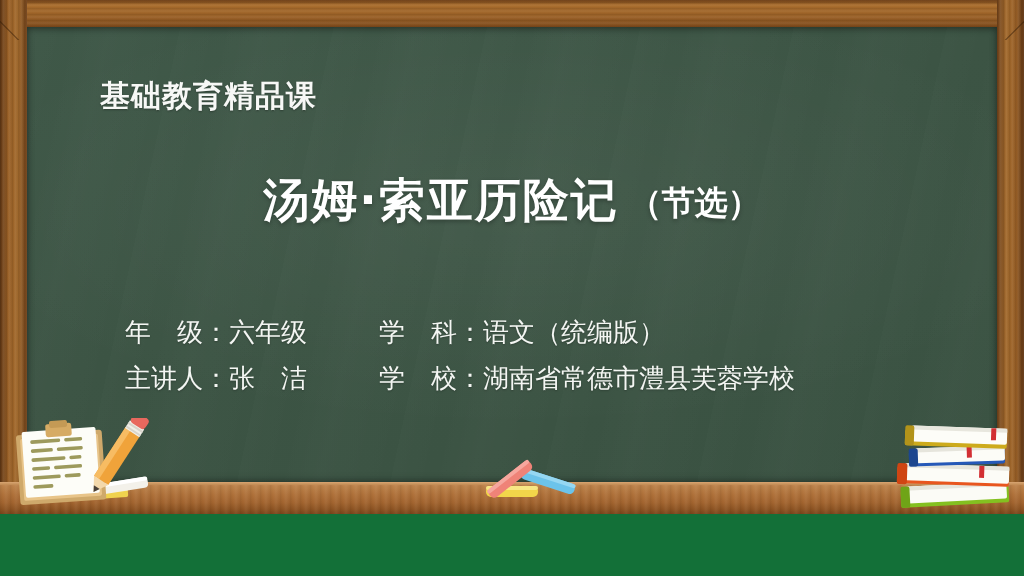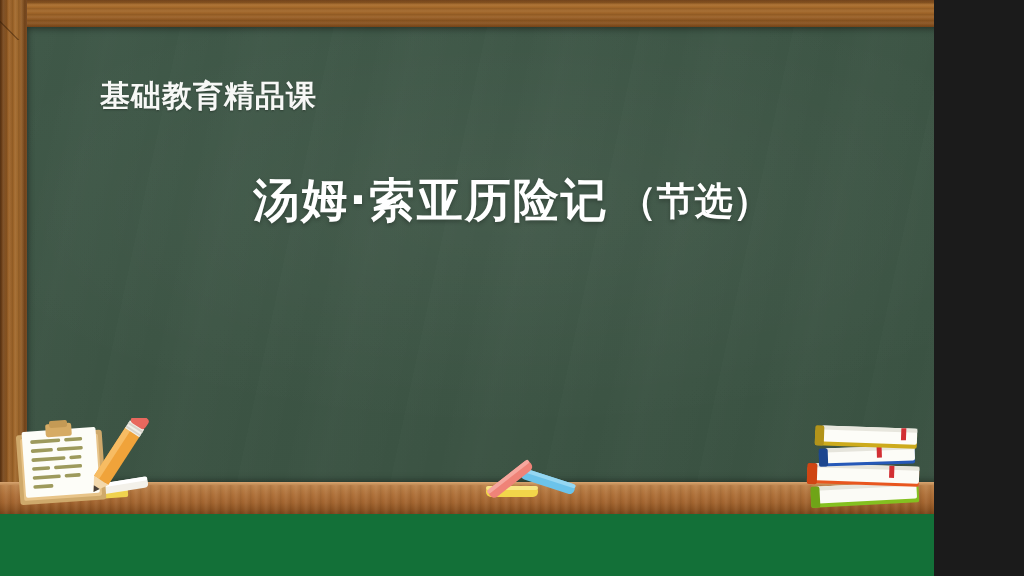--- a/index.html
+++ b/index.html
@@ -3,21 +3,21 @@
 <meta charset="utf-8">
 <title>基础教育精品课</title>
 <style>
   html, body {
     margin: 0;
     padding: 0;
     background: #1b1b1b;
   }
   #slide {
     position: relative;
-    width: 934px;
+    width: 1024px;
     height: 576px;
     overflow: hidden;
     font-family: "Liberation Serif", "DejaVu Serif", serif;
     background: #ec4899;
     user-select: none;
   }
 
   
   .bottom-band {
     position: absolute;
@@ -182,21 +182,21 @@
   .title-main {
     font-family: "DejaVu Sans", "Liberation Sans", sans-serif;
     font-weight: 700;
     font-size: 46px;
     letter-spacing: 2px;
     text-align: right;
   }
   .title-sub {
     font-family: "DejaVu Sans", "Liberation Sans", sans-serif;
     font-weight: 700;
-    font-size: 38px;
+    font-size: 33px;
     letter-spacing: 0px;
     margin-left: 10px;
     vertical-align: 2px;
   }
 
   .meta {
     position: absolute;
     left: 125px;
     top: 310px;
     z-index: 5;
@@ -253,20 +253,24 @@
     <div class="mitre left"></div>
     <div class="mitre right"></div>
   </div>
 
   <div class="kicker">基础教育精品课</div>
 
   <div class="title-row">
     <span class="title-main">汤姆·索亚历险记</span><span class="title-sub">（节选）</span>
   </div>
 
+  <div class="meta">
+    <div class="meta-row"><span class="meta-label">年　级：</span><span>六年级</span><span class="meta-gap"></span><span class="meta-label">学　科：</span><span>语文（统编版）</span></div>
+    <div class="meta-row"><span class="meta-label">主讲人：</span><span>张　洁</span><span class="meta-gap"></span><span class="meta-label">学　校：</span><span>湖南省常德市澧县芙蓉学校</span></div>
+  </div>
 
   <div class="ledge"></div>
   <div class="ledge-top-edge"></div>
 
   <div class="deco-left">
     <svg width="175" height="96" viewBox="0 0 175 96">
 
       <g>
         <rect x="62" y="72" width="58" height="9" rx="2" fill="#f0d24e" transform="rotate(-4 91 76)"></rect>
         <rect x="62" y="72" width="58" height="3" rx="1.5" fill="#f8e27f" transform="rotate(-4 91 76)"></rect>

